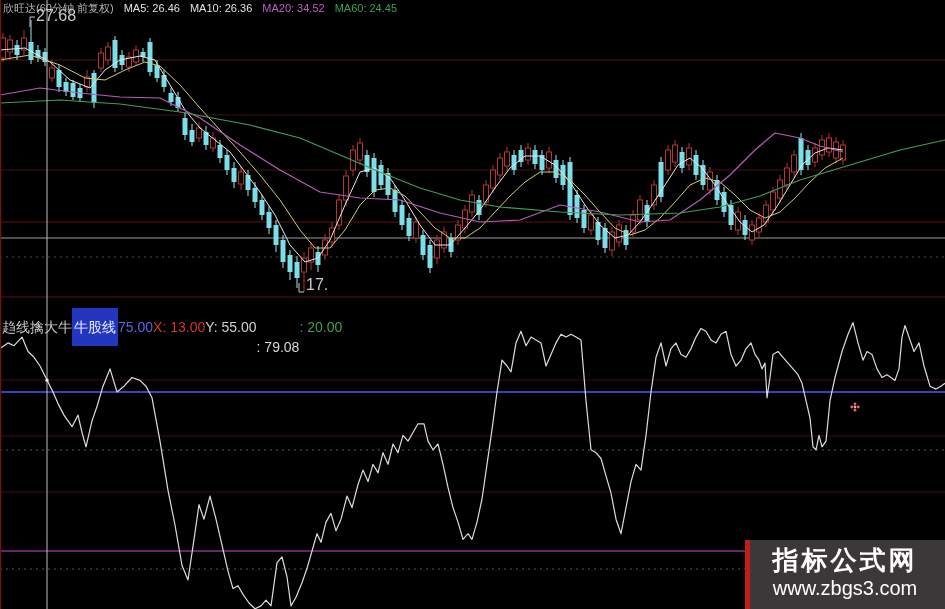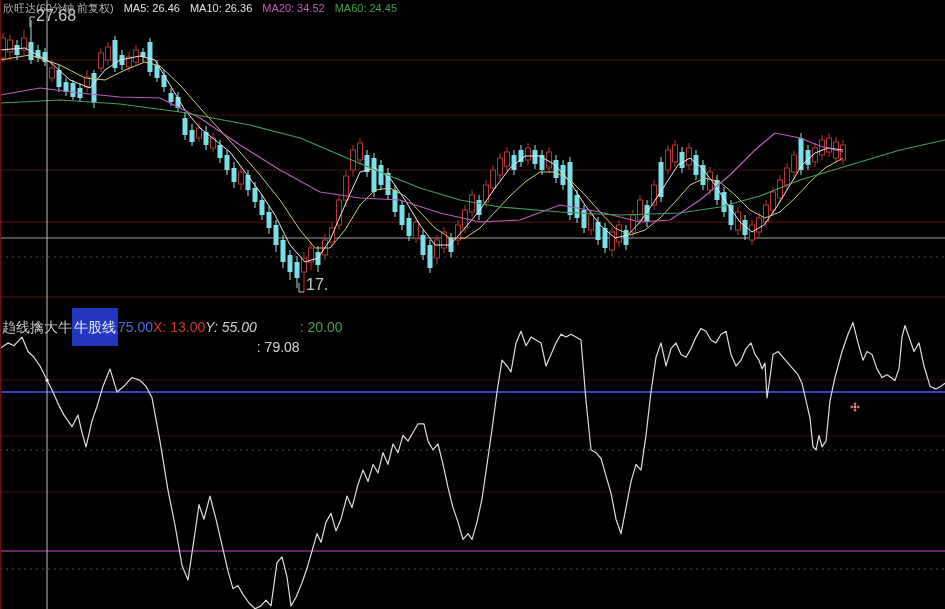--- a/index.html
+++ b/index.html
@@ -316,21 +316,26 @@
     <span style="color: rgb(226, 226, 226);">MA10: 26.36</span>
     <span style="color: rgb(194, 92, 194);">MA20: 34.52</span>
     <span style="color: rgb(63, 160, 80);">MA60: 24.45</span>
   </div>
 
   <div class="ihdr">
     <span style="color: rgb(200, 200, 200);">趋线擒大牛</span>
     <span class="chip" style="color: rgb(230, 238, 255); background: rgb(35, 54, 192);">牛股线</span>
     <span style="color: rgb(86, 104, 232);">75.00</span>
     <span style="color: rgb(210, 53, 53);">X: 13.00</span>
-    <span style="color: rgb(207, 207, 207); font-style: italic;">Y: 55.00</span>
+    <span style="color: rgb(207, 207, 207);">Y: 55.00</span>
     <span style="color: rgb(214, 214, 214); margin-top: 40px;">: 79.08</span>
     <span style="color: rgb(63, 160, 80);">: 20.00</span>
   </div>
 
   <div class="annot" id="annot-0" style="left: 36px; top: 11px;">27.68</div>
   <div class="annot" id="annot-1" style="left: 306px; top: 280px;">17.</div>
 
+  <div class="wm">
+    <div class="wm-stripe"></div>
+    <div class="wm-t1">指标公式网</div>
+    <div class="wm-t2">www.zbgs3.com</div>
+  </div>
 </div>
 
 </body></html>

